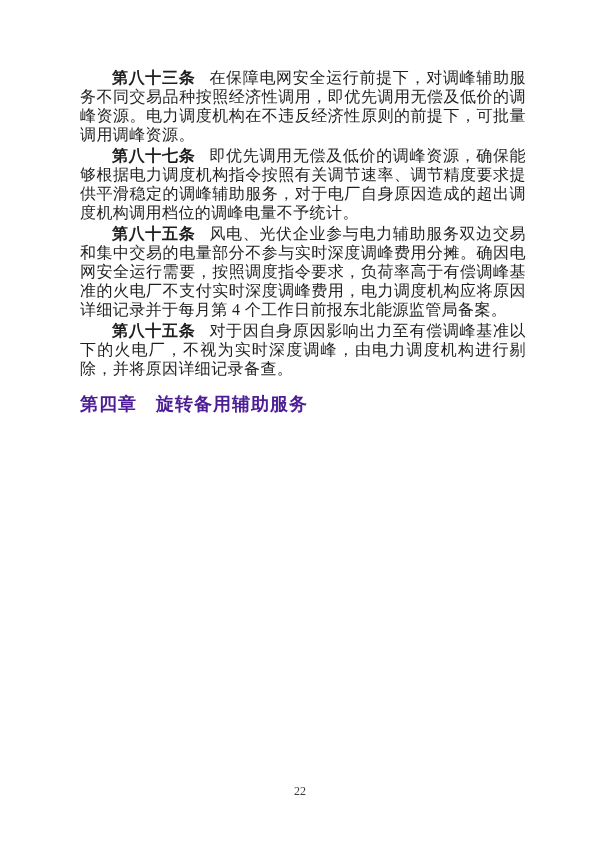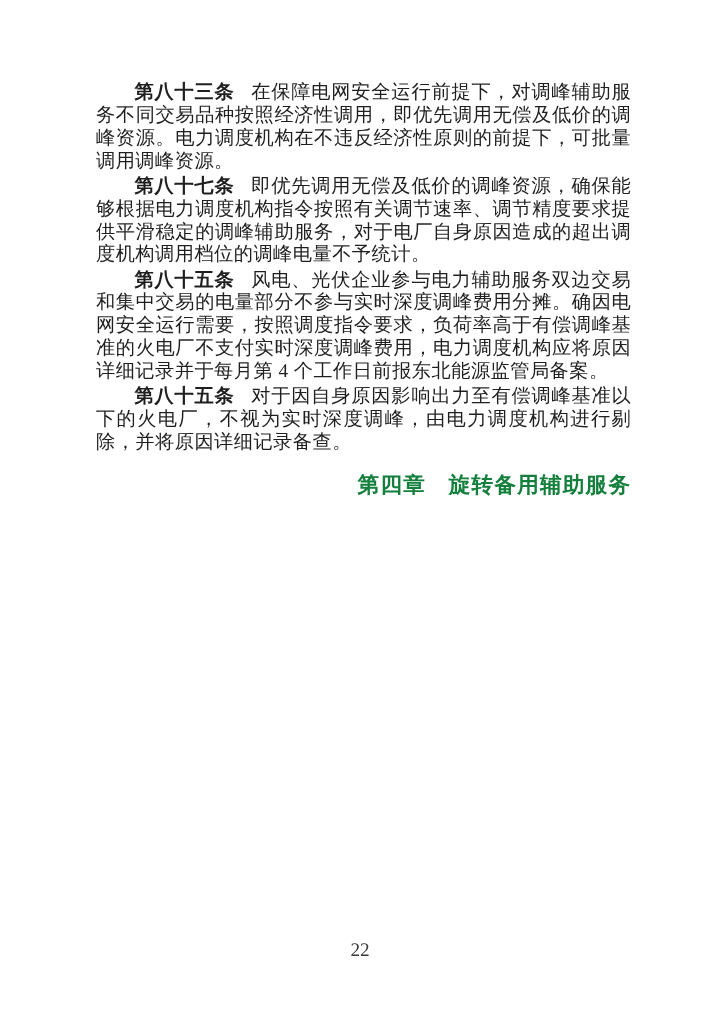--- a/index.html
+++ b/index.html
@@ -29,35 +29,35 @@
     text-indent: 32px;
     margin: 0 0 2px 0;
     letter-spacing: 0.4px;
   }
   .article-num {
     font-weight: bold;
     margin-right: 14px;
   }
   .chapter-heading {
     margin-top: 12px;
-    text-align: right;
+    text-align: left;
     font-family: "Liberation Sans", "DejaVu Sans", sans-serif;
     font-weight: bold;
     font-size: 18px;
     letter-spacing: 1px;
-    color: #15803d;
+    color: #4c1d95;
     line-height: 28px;
   }
   .page-number {
     position: absolute;
     left: 0;
     top: 784px;
     width: 100%;
     text-align: center;
-    font-size: 16px;
+    font-size: 12px;
     color: #3a3a3a;
     font-family: "Liberation Serif", "DejaVu Serif", serif;
   }
 </style>
 </head>
 <body>
 
 <div class="page">
   <div class="content">
 

